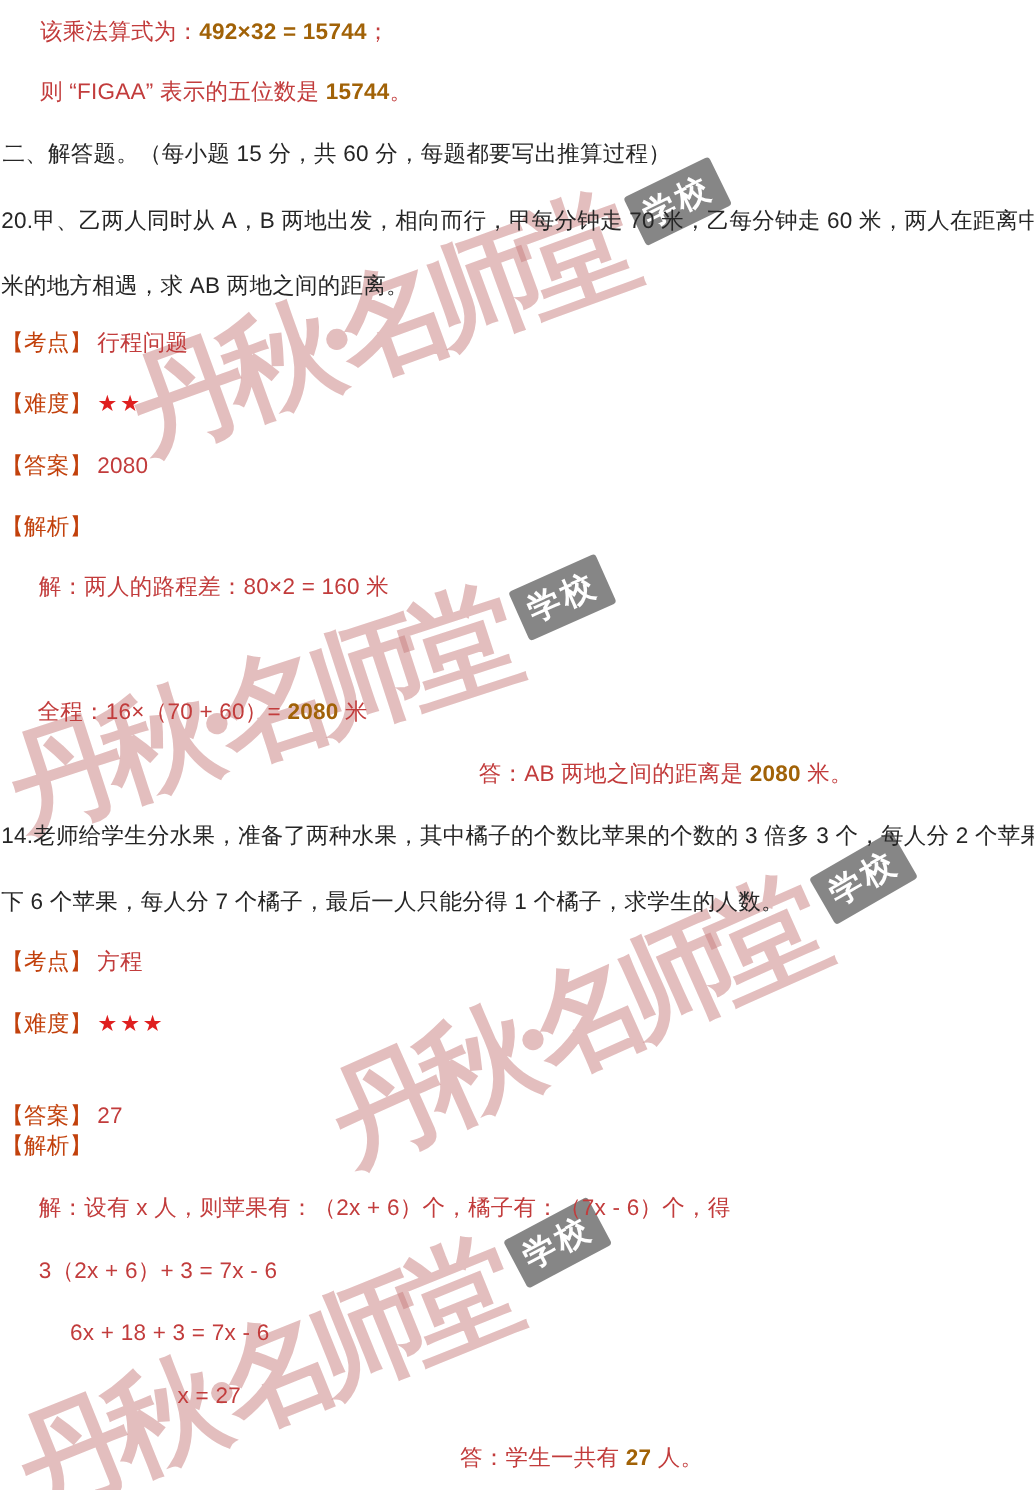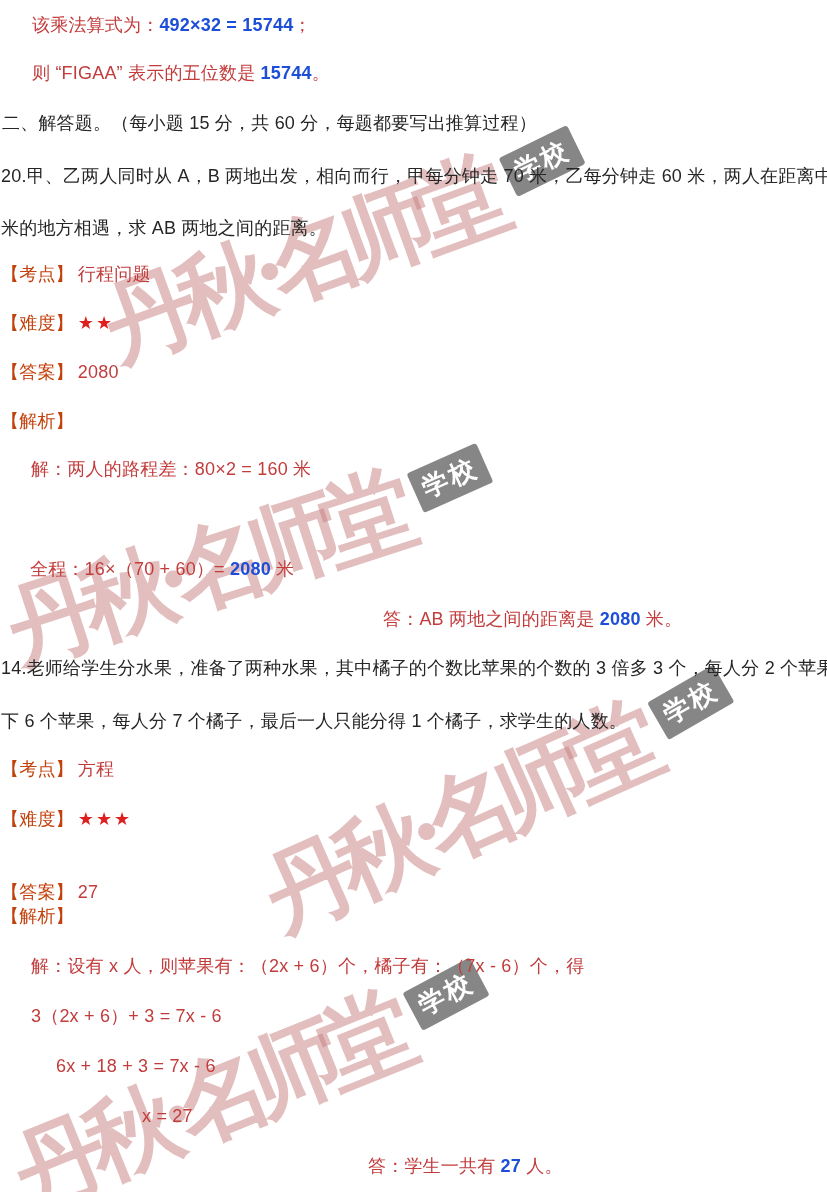--- a/index.html
+++ b/index.html
@@ -15,21 +15,21 @@
     position:absolute;
     white-space:nowrap;
     font-size:18px;
     line-height:23px;
     letter-spacing:0.2px;
     z-index:2;
   }
   .red{color:#c23c3c;}
   .blk{color:#262626;}
   .b{font-weight:normal;}
-  .rb{color:#1d4ed8;font-weight:bold;}
+  .rb{color:#a16207;font-weight:bold;}
   .stars{color:#df1f1f;letter-spacing:2px;}
   .lbl{color:#c2410c;margin-right:4px;}
   
   .wm{
     position:absolute;
     white-space:nowrap;
     z-index:1;
     pointer-events:none;
   }
   .wm-text{

